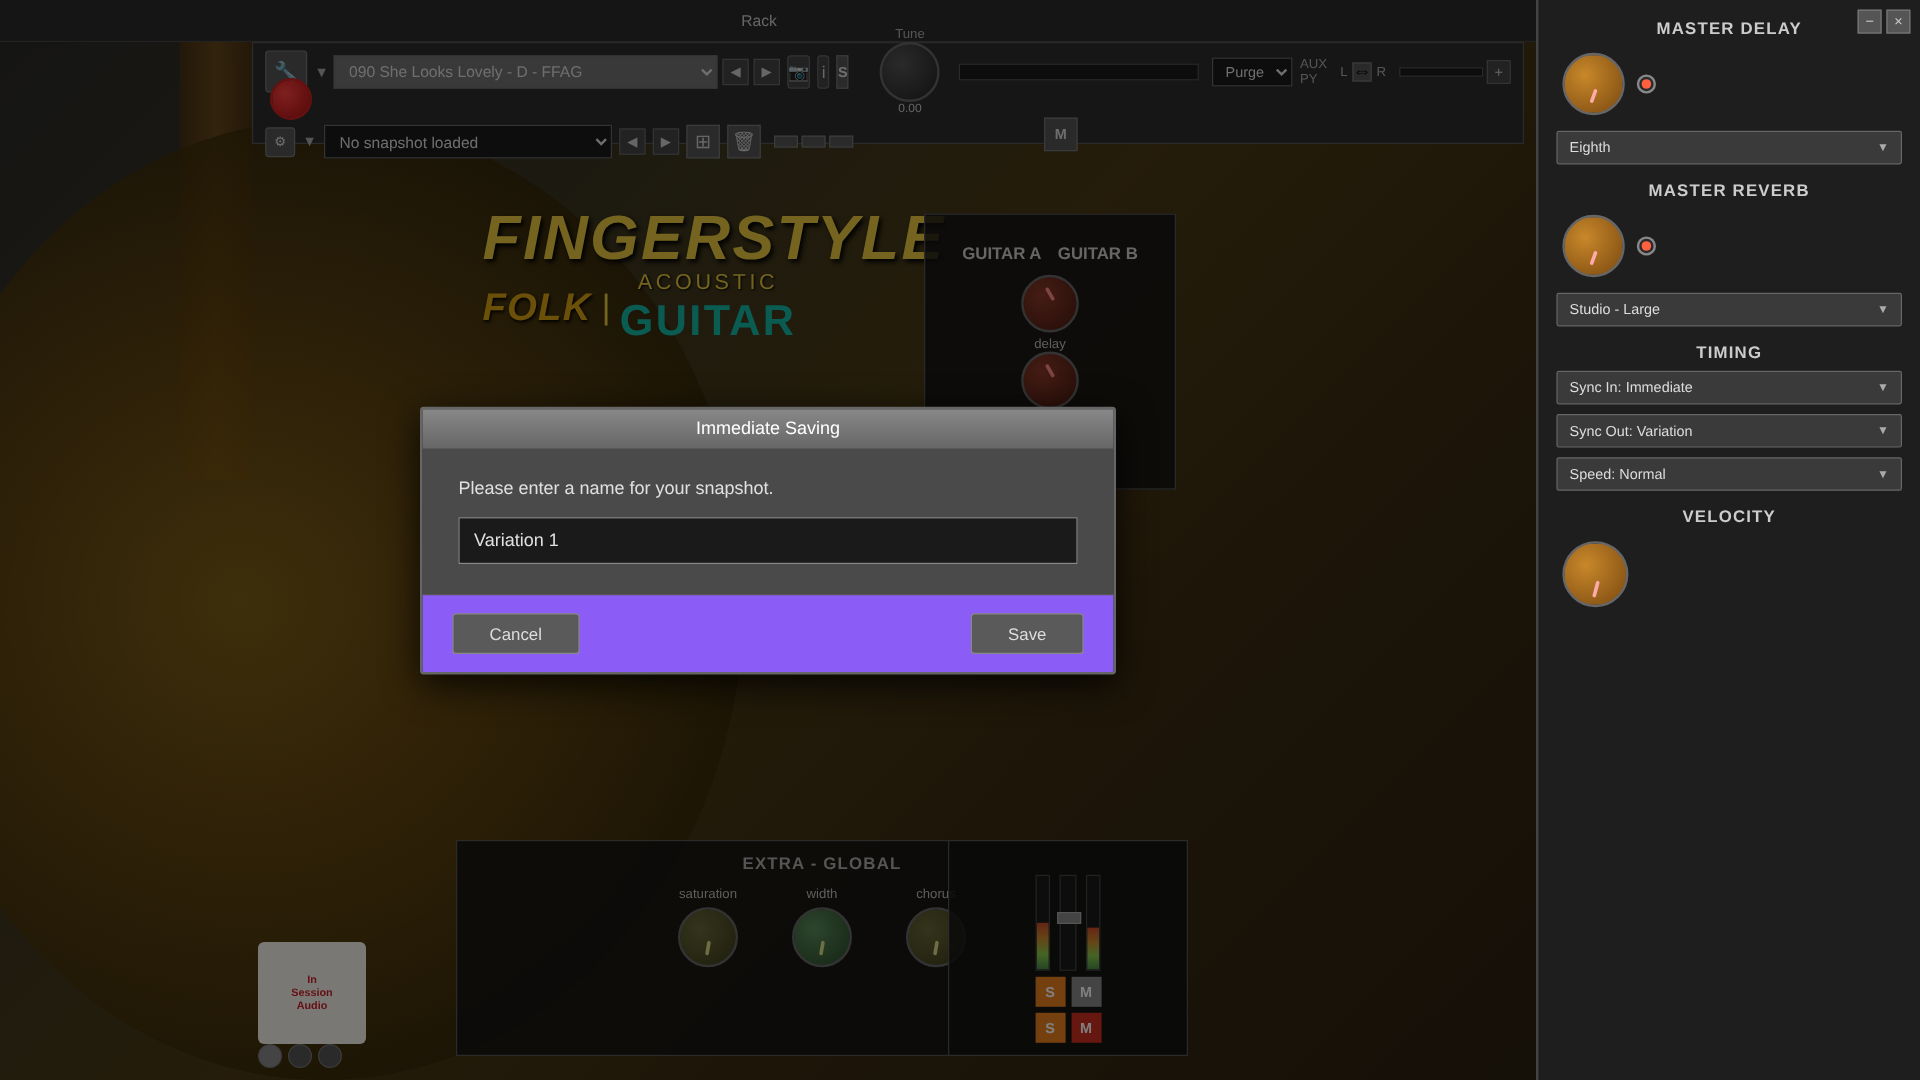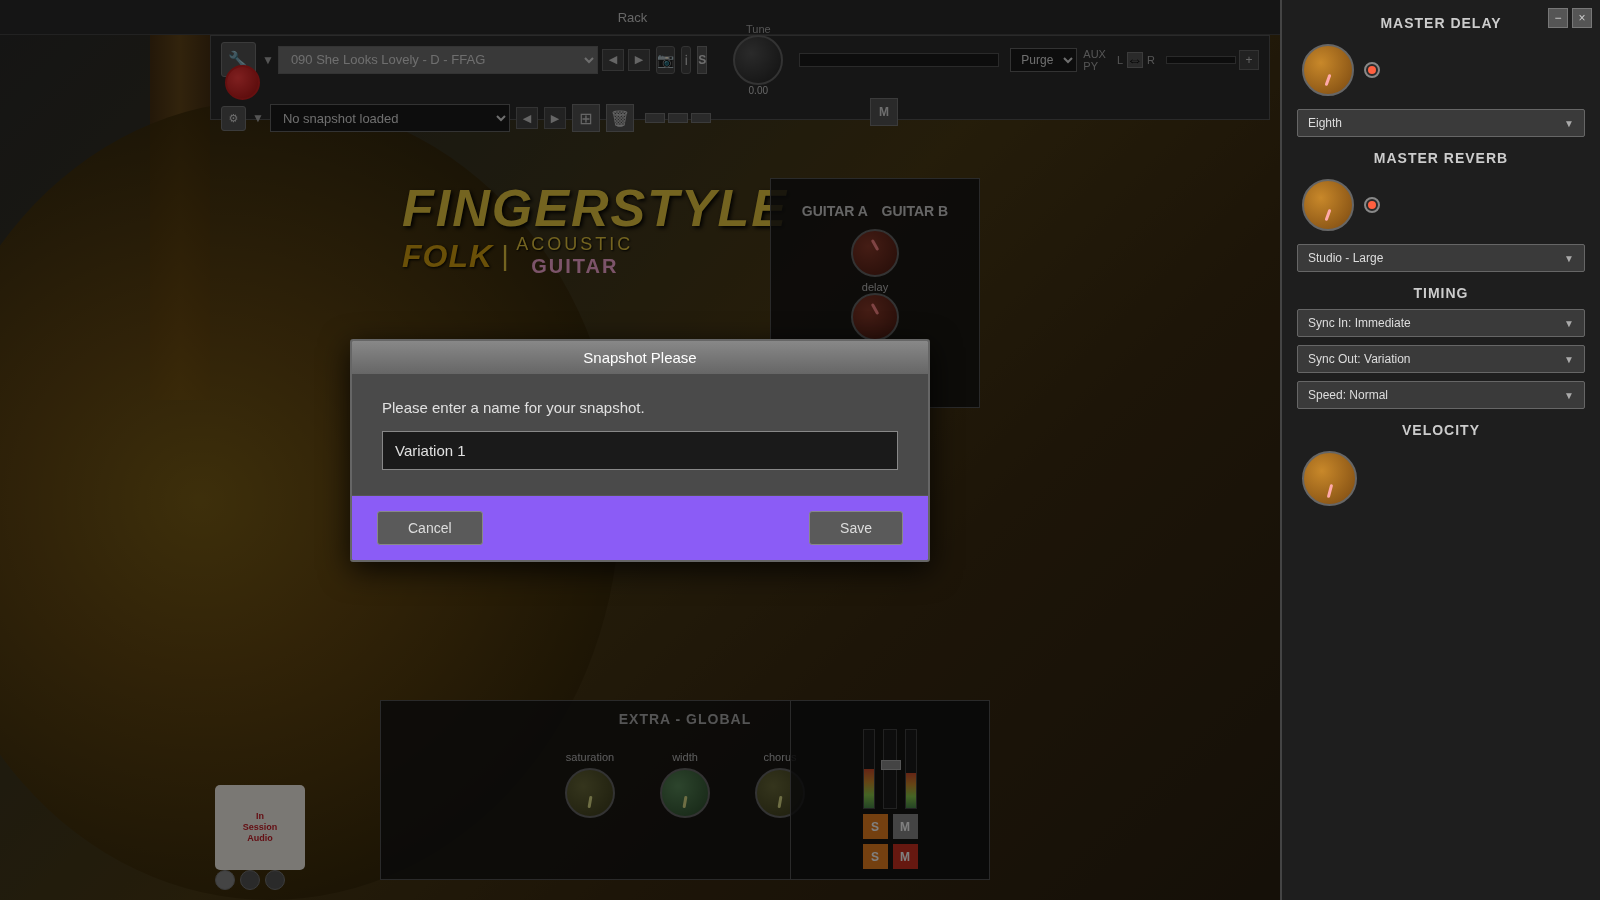--- a/index.html
+++ b/index.html
@@ -217,23 +217,23 @@
     }
 
     .title-acoustic {
       font-size: 18px;
       color: #e8c840;
       letter-spacing: 3px;
       text-shadow: 1px 1px 2px #000;
     }
 
     .title-guitar {
-      font-size: 20px;
+      font-size: 36px;
       font-weight: 700;
-      color: #f9a8d4;
+      color: #14b8a6;
       letter-spacing: 2px;
       text-align: center;
     }
 
     
     .guitar-ab-section {
       position: absolute;
       top: 150px;
       left: 770px;
       width: 210px;
@@ -466,21 +466,21 @@
       z-index: 6;
       padding: 10px;
     }
 
     .extra-global-label {
       color: #aaa;
       font-size: 14px;
       font-weight: bold;
       text-align: center;
       letter-spacing: 1px;
-      margin-bottom: 24px;
+      margin-bottom: 12px;
     }
 
     .bottom-controls {
       display: flex;
       gap: 45px;
       justify-content: center;
       margin-bottom: 10px;
     }
 
     .control-col {
@@ -1045,21 +1045,21 @@
 </div>
 
 <div class="nav-dots">
   <div class="nav-dot active"></div>
   <div class="nav-dot"></div>
   <div class="nav-dot"></div>
 </div>
 
 <div class="modal-overlay">
   <div class="modal-dialog">
-    <div class="modal-titlebar">Snapshot Please</div>
+    <div class="modal-titlebar">Immediate Saving</div>
     <div class="modal-body">
       <div class="modal-prompt">Please enter a name for your snapshot.</div>
       <input class="modal-input" type="text" value="Variation 1" style="">
     </div>
     <div class="modal-footer">
       <button class="modal-btn">Cancel</button>
       <button class="modal-btn modal-btn-save">Save</button>
     </div>
   </div>
 </div>

